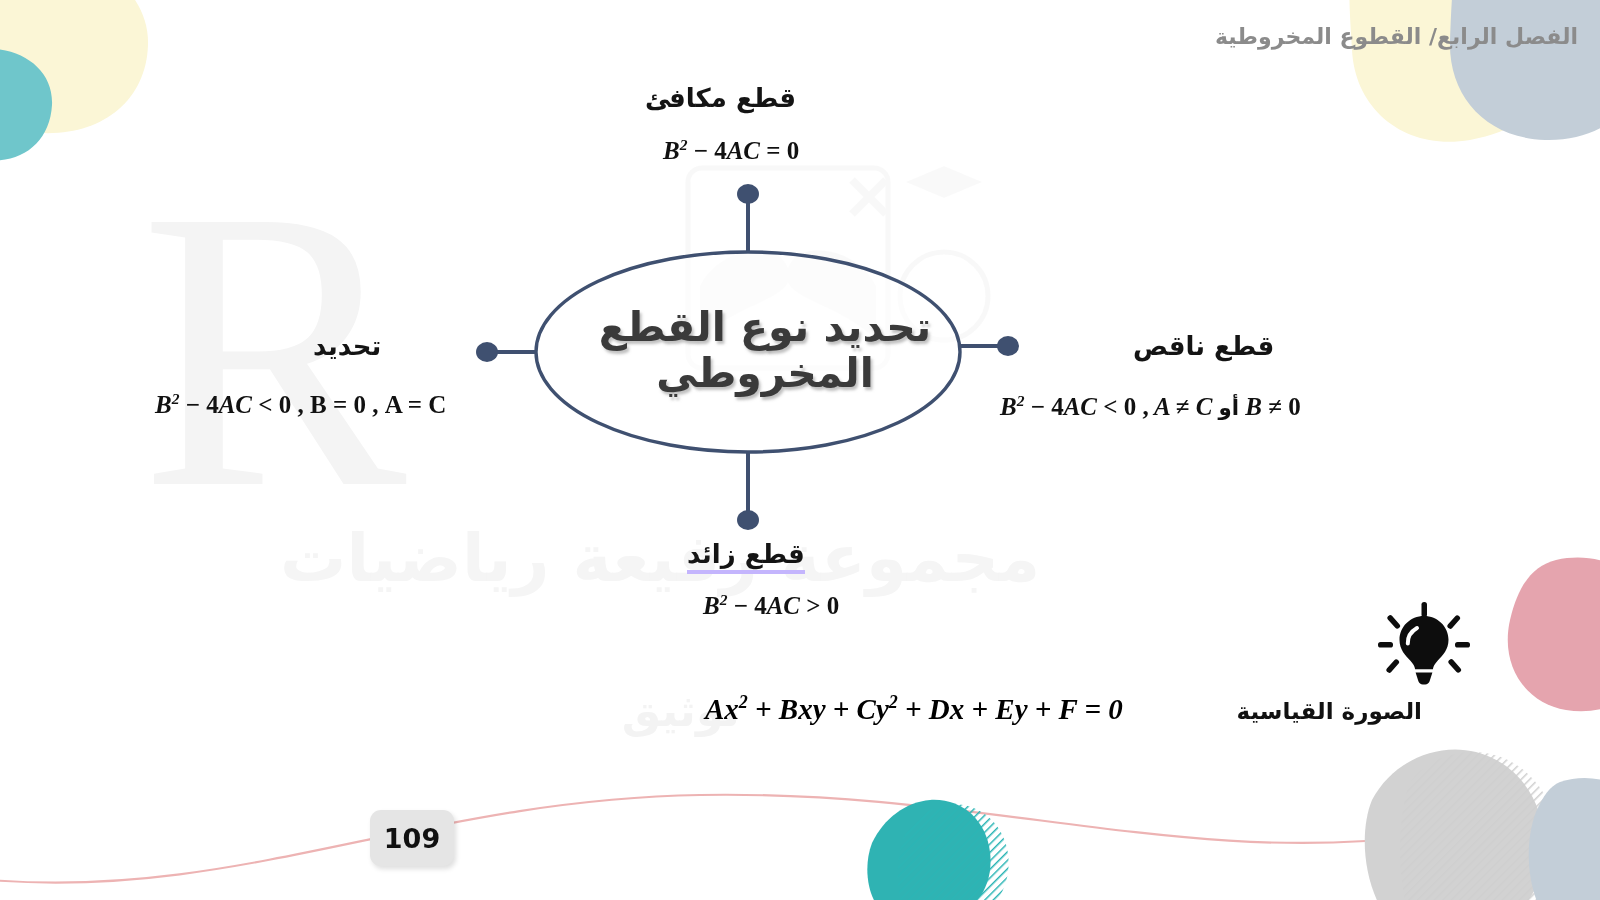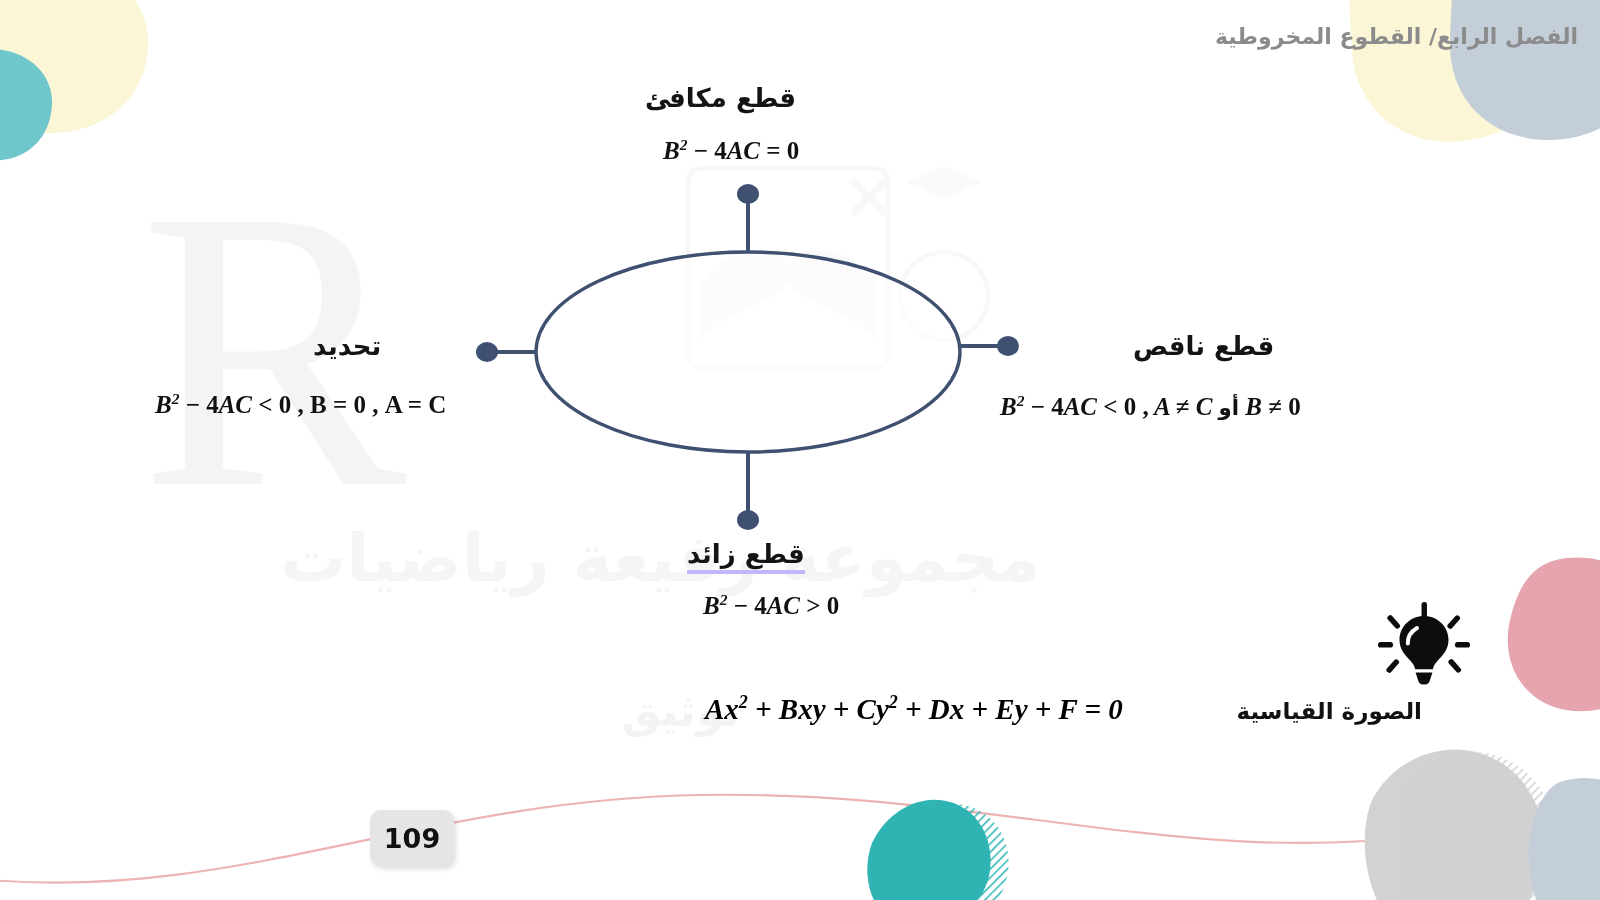--- a/index.html
+++ b/index.html
@@ -290,20 +290,21 @@
       <line x1="748" y1="452" x2="748" y2="518" stroke="#3f5070" stroke-width="4"></line>
       <ellipse cx="748" cy="520" rx="11" ry="10" fill="#3f5070"></ellipse>
 
       <line x1="536" y1="352" x2="492" y2="352" stroke="#3f5070" stroke-width="4"></line>
       <ellipse cx="487" cy="352" rx="11" ry="10" fill="#3f5070"></ellipse>
 
       <line x1="960" y1="346" x2="1003" y2="346" stroke="#3f5070" stroke-width="4"></line>
       <ellipse cx="1008" cy="346" rx="11" ry="10" fill="#3f5070"></ellipse>
     </svg>
 
+    <div class="center-label">تحديد نوع القطع المخروطي</div>
 
     <div class="node-title" id="node-parabola-title">قطع مكافئ</div>
     <div class="node-formula" id="node-parabola-formula"><span>B</span><sup>2</sup> <span class="up">−</span> <span class="up">4</span>AC <span class="up">=</span> <span class="up">0</span></div>
 
     <div class="node-title" id="node-ellipse-title">قطع ناقص</div>
     <div class="node-formula" id="node-ellipse-formula"><span>B</span><sup>2</sup> <span class="up">−</span> <span class="up">4</span>AC <span class="up">&lt;</span> <span class="up">0</span> <span class="up">,</span> A <span class="up">≠</span> C <span class="ar">أو</span> B <span class="up">≠</span> <span class="up">0</span></div>
 
     <div class="node-title" id="node-circle-title">تحديد</div>
     <div class="node-formula" id="node-circle-formula"><span>B</span><sup>2</sup> <span class="up">−</span> <span class="up">4</span>AC <span class="up">&lt;</span> <span class="up">0</span> <span class="up">,</span> <span class="up">B = 0</span> <span class="up">,</span> <span class="up">A = C</span></div>
 

